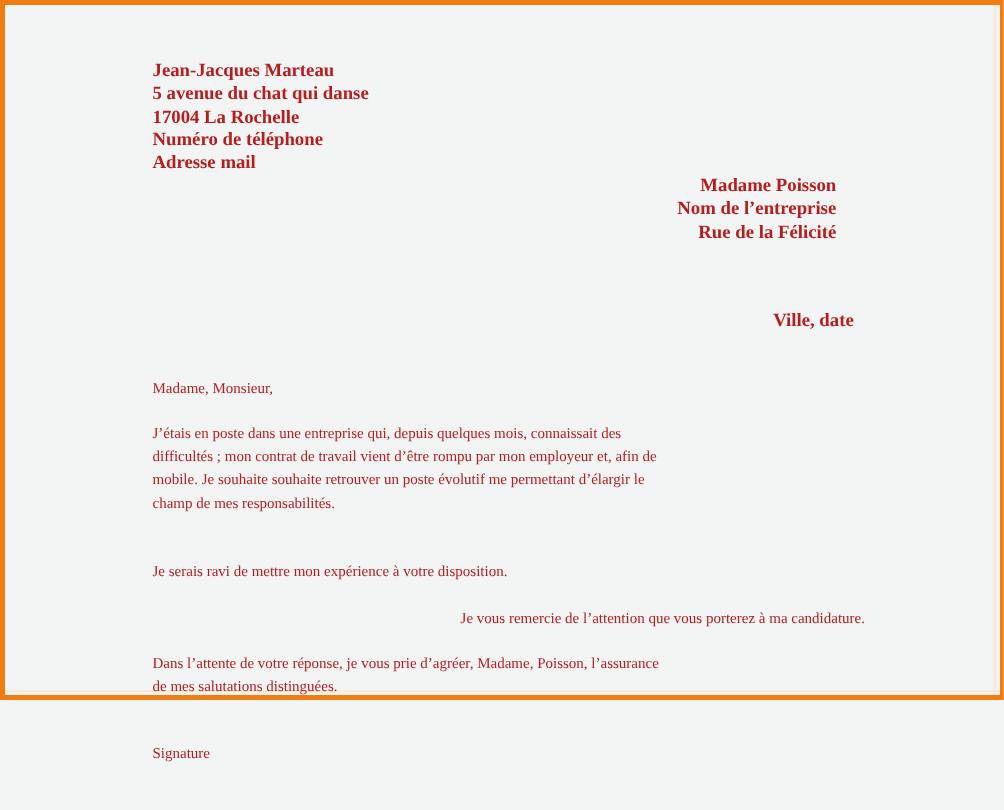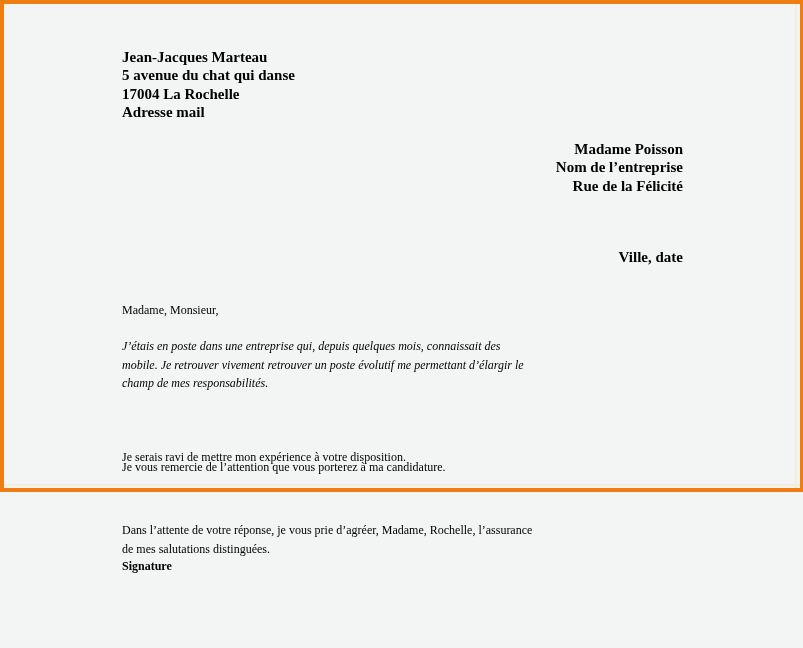--- a/index.html
+++ b/index.html
@@ -7,29 +7,29 @@
       padding: 0;
       width: 803px;
       height: 648px;
       overflow: hidden;
       background: #f3f4f4;
     }
     .page {
       position: absolute;
       left: 0; top: 0;
       width: 803px;
-      height: 492px;
+      height: 560px;
       box-sizing: border-box;
       background: #f3f4f4;
       border-top: 4px solid #ef7d12;
       border-left: 4px solid #ef7d12;
       border-bottom: 4px solid #ef7d12;
       border-right: 3px solid #ef7d12;
       font-family: "Liberation Serif", "DejaVu Serif", serif;
-      color: #000000;
+      color: #b91c1c;
     }
     .inner-line-right {
       position: absolute;
       right: 3px; top: 0; bottom: 0;
       width: 2px;
       background: #f7ecd9;
     }
     .inner-line-bottom {
       position: absolute;
       left: 0; right: 0; bottom: 2px;
@@ -39,21 +39,21 @@
     .sender {
       position: absolute;
       left: 118px;
       top: 44px;
       font-weight: bold;
       font-size: 15px;
       line-height: 18.3px;
     }
     .recipient {
       position: absolute;
-      right: 117px;
+      right: 131px;
       top: 136px;
       text-align: right;
       font-weight: bold;
       font-size: 15px;
       line-height: 18.3px;
     }
     .place-date {
       position: absolute;
       right: 117px;
       top: 244px;
@@ -64,60 +64,62 @@
       margin-left: 18px;
     }
     .body-text {
       position: absolute;
       left: 118px;
       width: 570px;
       font-size: 12px;
       line-height: 18.5px;
     }
     .salutation { top: 297px; }
-    .para1 { top: 333px; font-style: italic; }
+    .para1 { top: 333px; }
     .para2 { top: 444px; }
-    .para3 { top: 454px; }
+    .para3 { top: 481px; text-align: right; }
     .para4 { top: 517px; }
-    .signature { top: 553px; font-weight: bold; }
+    .signature { top: 589px; font-weight: normal; }
     .line { display: block; white-space: nowrap; }
   </style>
 </head>
 <body>
 
 <div class="page">
   <div class="inner-line-right"></div>
   <div class="inner-line-bottom"></div>
 
   <div class="sender">
     <span class="line">Jean-Jacques Marteau</span>
     <span class="line">5 avenue du chat qui danse</span>
     <span class="line">17004 La Rochelle</span>
+    <span class="line">Numéro de téléphone</span>
     <span class="line">Adresse mail</span>
   </div>
 
   <div class="recipient">
     <span class="line">Madame Poisson</span>
     <span class="line">Nom de l’entreprise</span>
     <span class="line">Rue de la Félicité</span>
   </div>
 
   <div class="place-date">Ville, date</div>
 
   <div class="body-text salutation">Madame, Monsieur,</div>
 
   <div class="body-text para1">
     <span class="line">J’étais en poste dans une entreprise qui, depuis quelques mois, connaissait des</span>
-    <span class="line">mobile. Je retrouver vivement retrouver un poste évolutif me permettant d’élargir le</span>
+    <span class="line">difficultés ; mon contrat de travail vient d’être rompu par mon employeur et, afin de</span>
+    <span class="line">mobile. Je souhaite souhaite retrouver un poste évolutif me permettant d’élargir le</span>
     <span class="line">champ de mes responsabilités.</span>
   </div>
 
   <div class="body-text para2">Je serais ravi de mettre mon expérience à votre disposition.</div>
 
   <div class="body-text para3">Je vous remercie de l’attention que vous porterez à ma candidature.</div>
 
   <div class="body-text para4">
-    <span class="line">Dans l’attente de votre réponse, je vous prie d’agréer, Madame, Rochelle, l’assurance</span>
+    <span class="line">Dans l’attente de votre réponse, je vous prie d’agréer, Madame, Poisson, l’assurance</span>
     <span class="line">de mes salutations distinguées.</span>
   </div>
 
   <div class="body-text signature">Signature</div>
 </div>
 
 </body></html>

